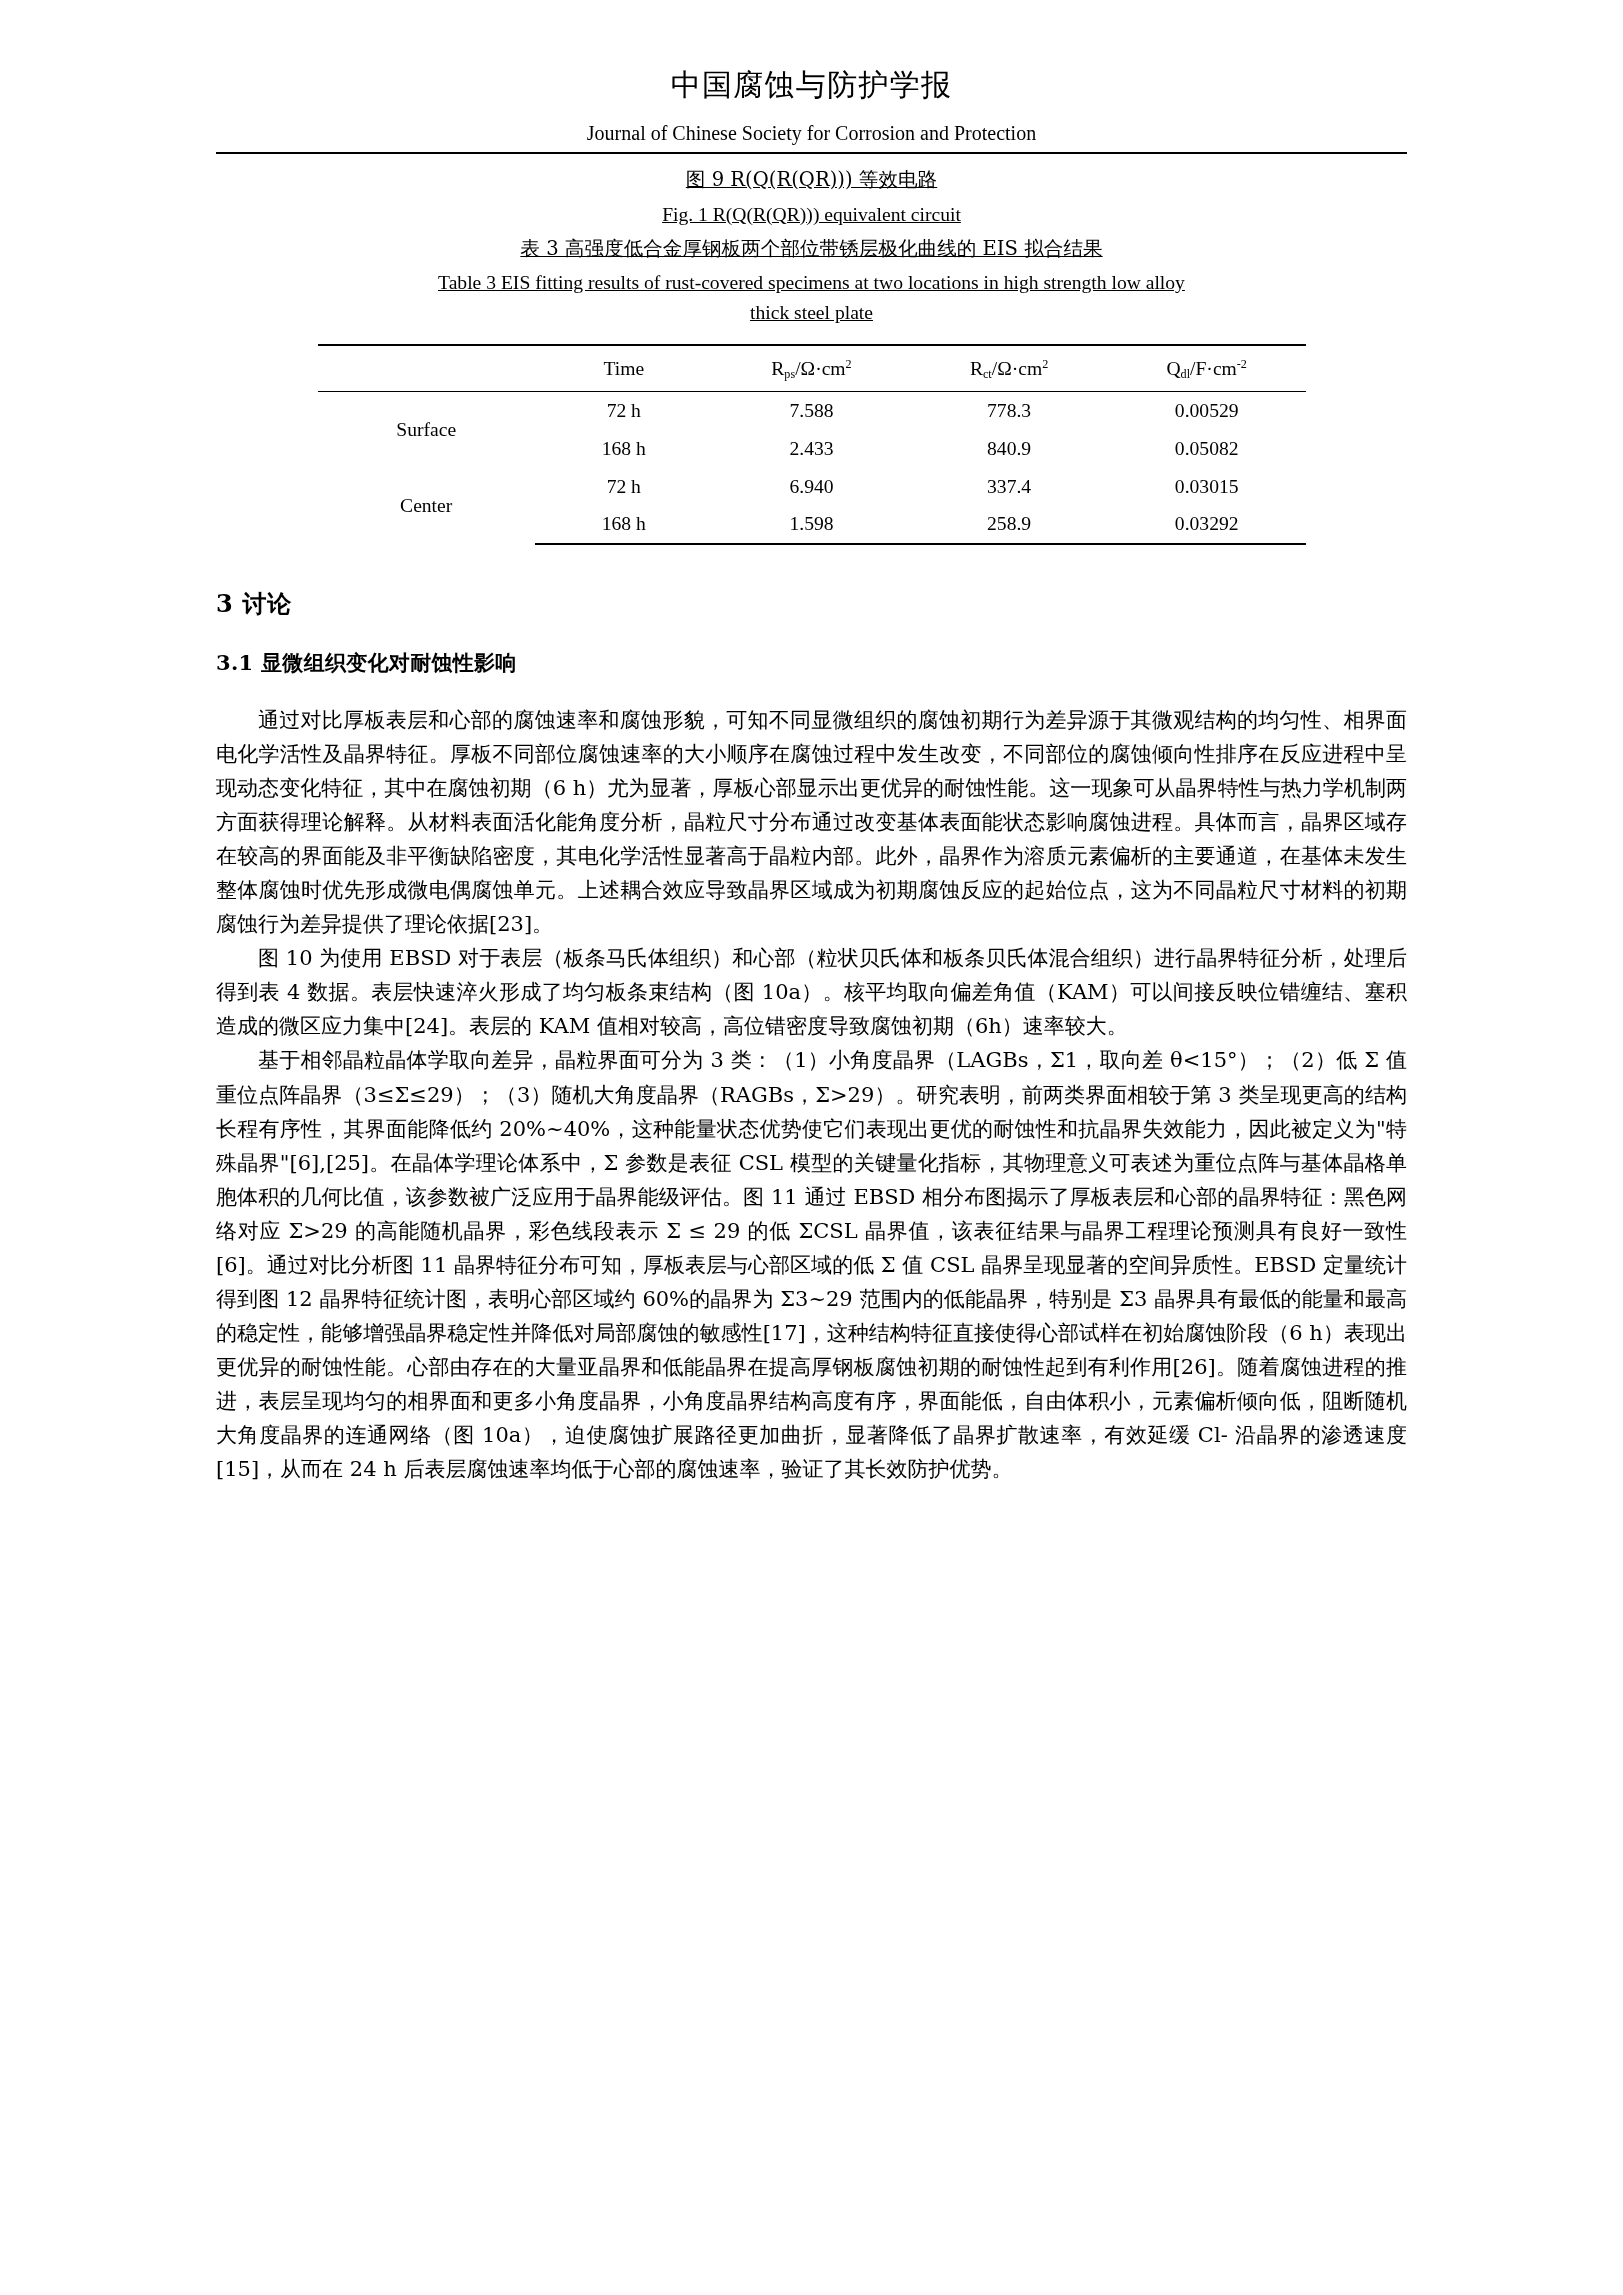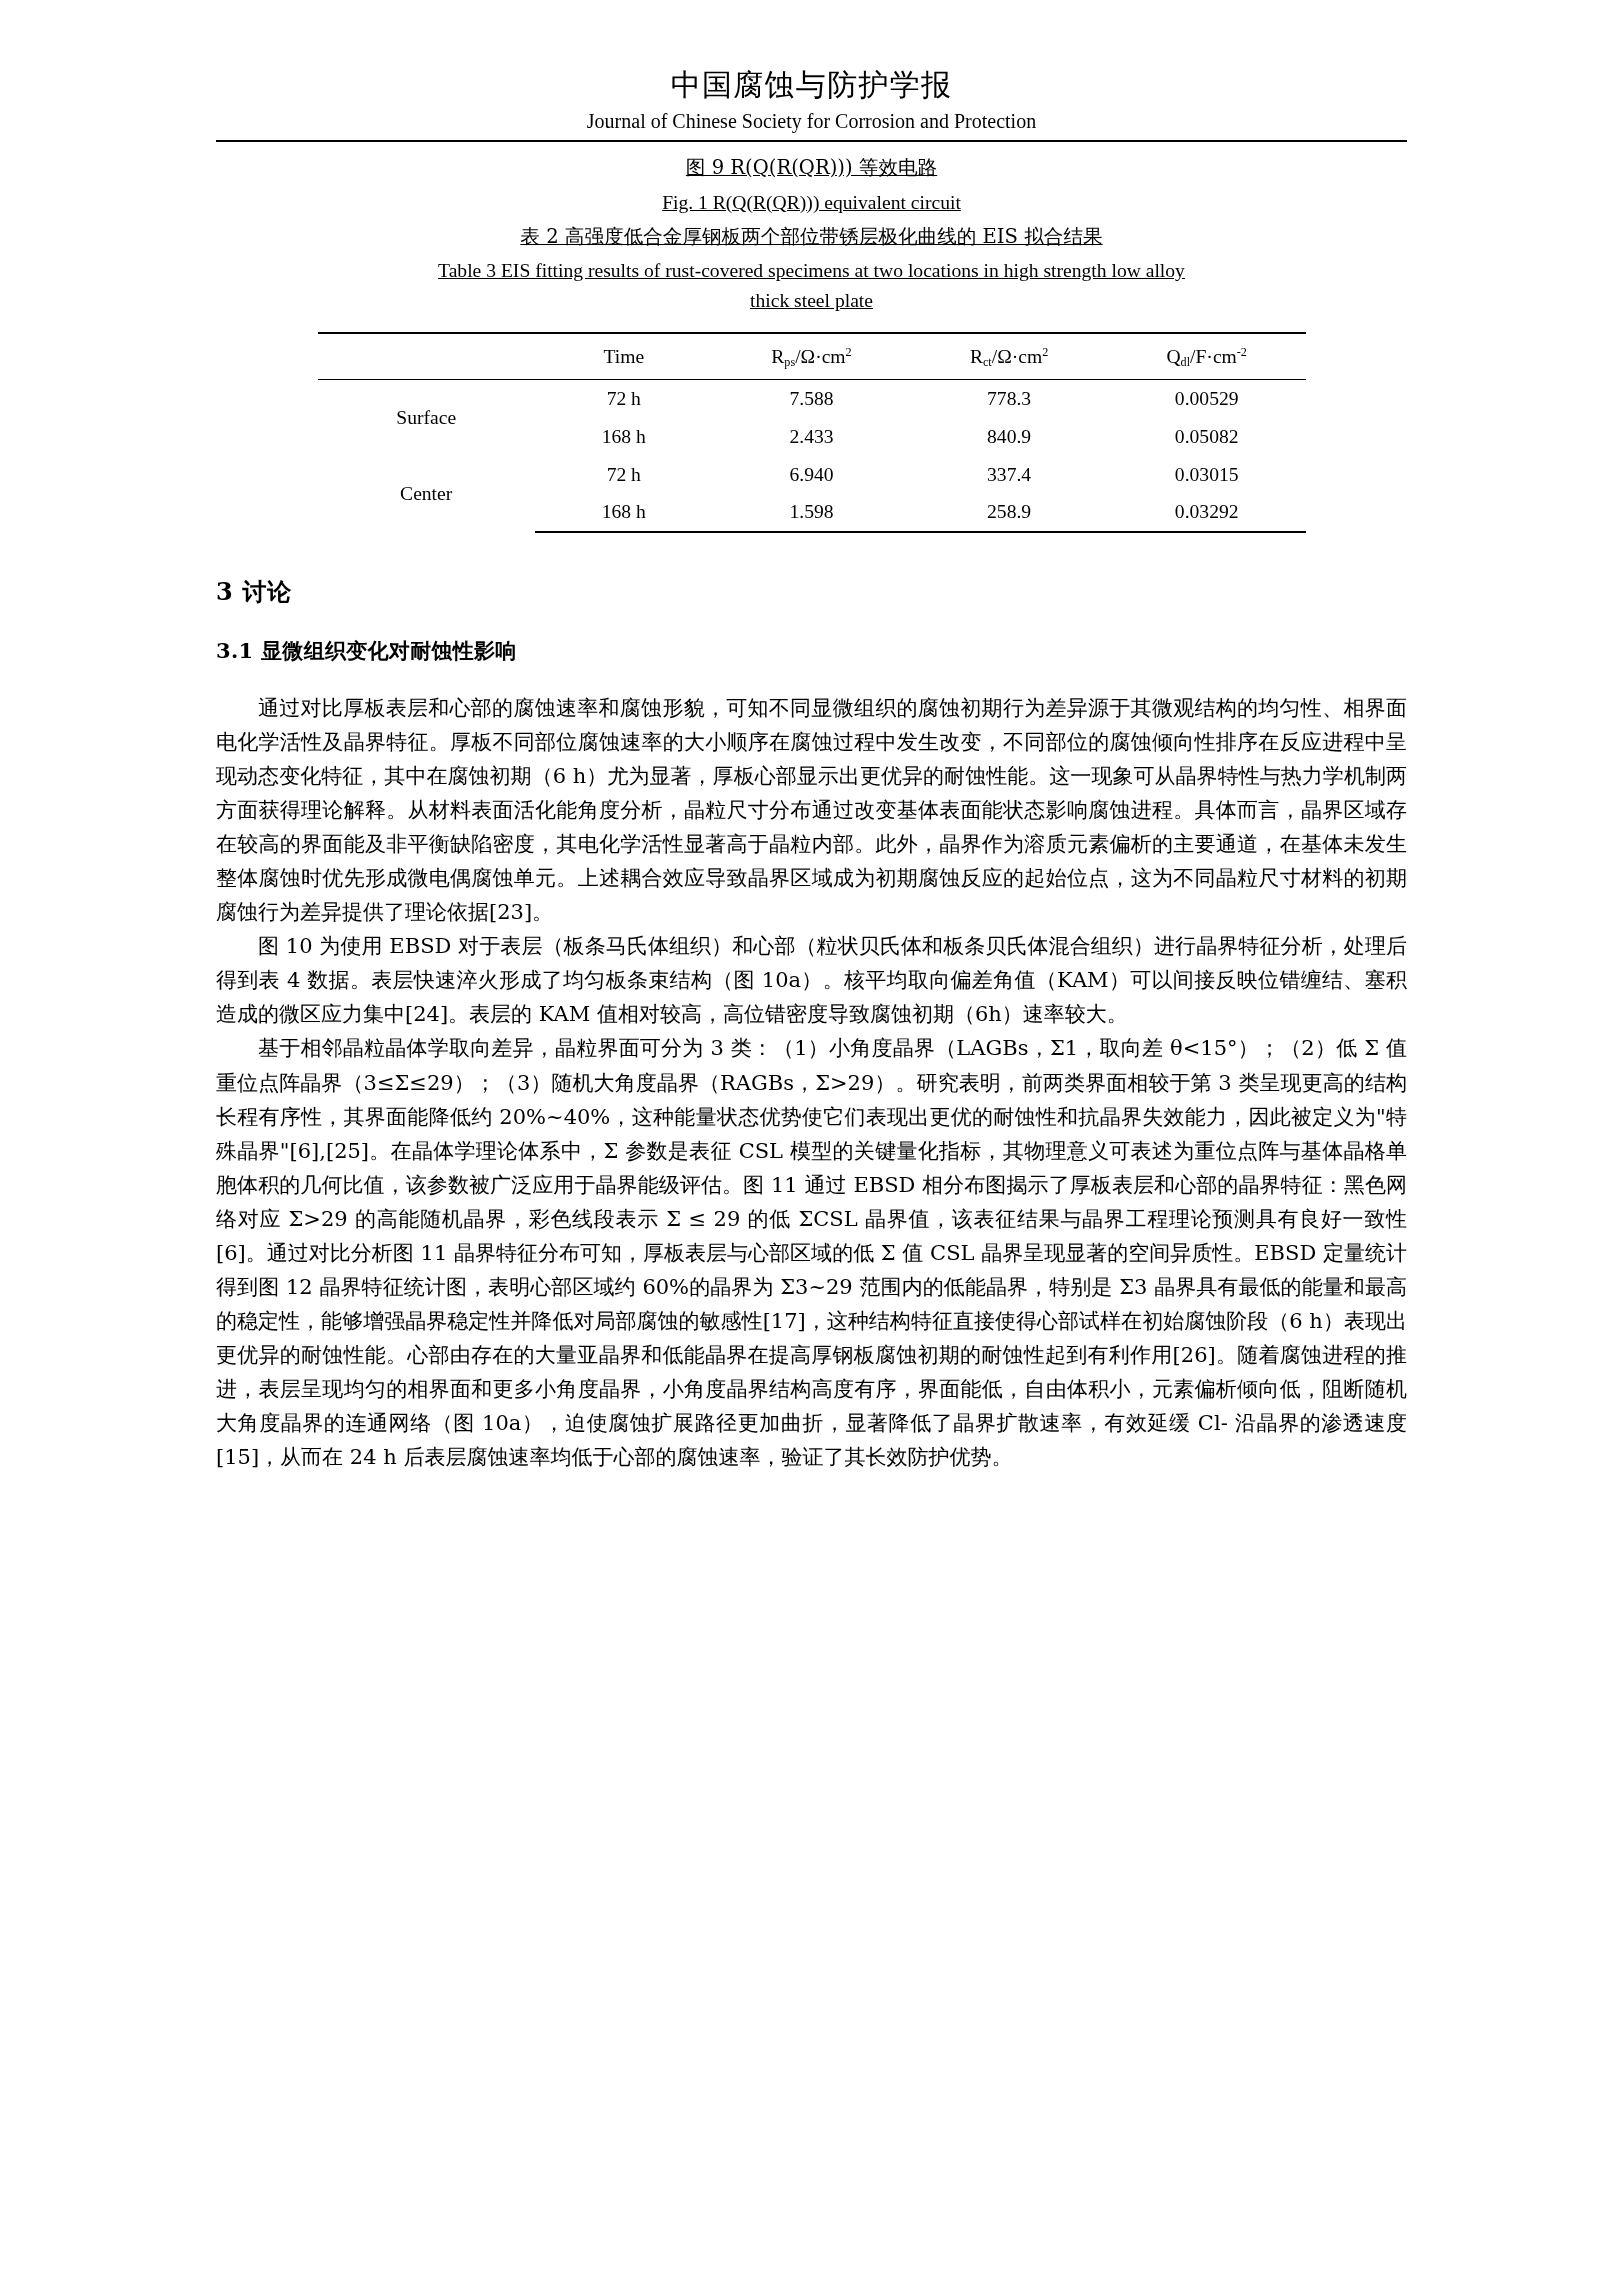--- a/index.html
+++ b/index.html
@@ -18,21 +18,21 @@
     min-height: 2295px;
     box-sizing: border-box;
     padding: 65px 216px 52px 216px;
     position: relative;
   }
   
   .journal-cn {
     text-align: center;
     font-size: 30px;
     letter-spacing: 1.3px;
-    margin-bottom: 4px;
+    margin-bottom: 16px;
     font-family: "DejaVu Serif", serif;
   }
   .journal-en {
     text-align: center;
     font-size: 20px;
     margin-bottom: 6.5px;
   }
   .head-rule {
     border: none;
     border-top: 2px solid #000;
@@ -113,21 +113,21 @@
 
 <div class="page">
 
   <div class="journal-cn">中国腐蚀与防护学报</div>
   <div class="journal-en">Journal of Chinese Society for Corrosion and Protection</div>
   <hr class="head-rule">
 
   <div class="caption cap-block">图 9 R(Q(R(QR))) 等效电路</div>
   <div class="caption en cap-block">Fig. 1 R(Q(R(QR))) equivalent circuit</div>
 
-  <div class="caption cap-block">表 2 高强度低合金厚钢板两个部位带锈层极化曲线的 EIS 拟合结果</div>
+  <div class="caption cap-block">表 3 高强度低合金厚钢板两个部位带锈层极化曲线的 EIS 拟合结果</div>
   <div class="caption en">Table 3 EIS fitting results of rust-covered specimens at two locations in high strength low alloy</div>
   <div class="caption en">thick steel plate</div>
 
   <div class="tbl-wrap">
     <table class="eis">
       <colgroup>
         <col style="width:22%">
         <col style="width:18%">
         <col style="width:20%">
         <col style="width:20%">

